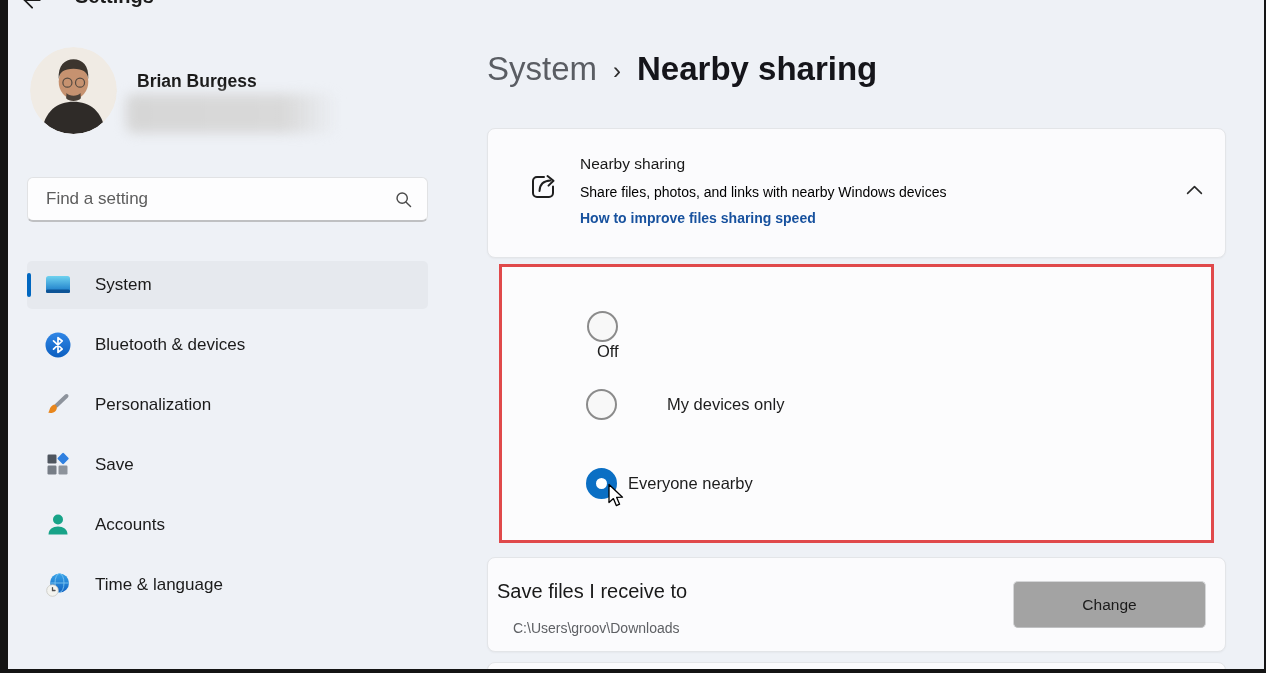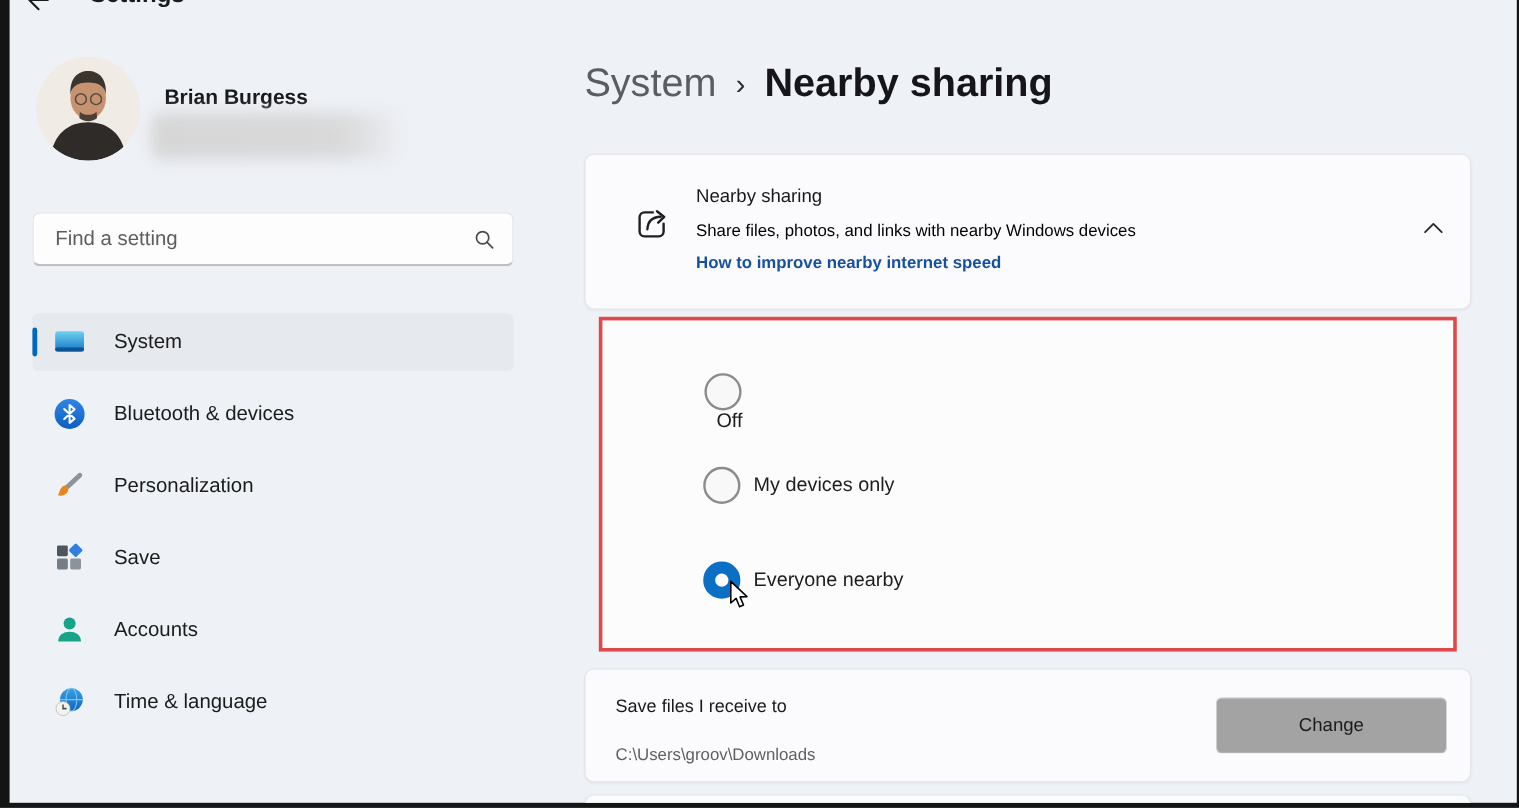--- a/index.html
+++ b/index.html
@@ -52,31 +52,31 @@
   .nearby-title { position: absolute; left: 92px; top: 26px; font-size: 15.5px; color: #191919; }
   .nearby-desc { position: absolute; left: 92px; top: 55px; font-size: 14px; color: #000000; }
   .nearby-link { position: absolute; left: 92px; top: 81px; font-size: 14px; font-weight: 700;
     color: #17519e; cursor: pointer; }
   .expander-chevron { position: absolute; right: 22px; top: 55px; width: 17px; height: 12px; cursor: pointer; }
 
   
   .options-box { position: absolute; left: 491px; top: 264px; width: 715px; height: 279px;
     background: #fcfcfd; border: 3px solid #e0494b; }
   .radio-row { position: absolute; left: 84px; display: flex; align-items: center; cursor: pointer; }
-  .radio-row.r0 { top: 44px; flex-direction: column; } .radio-row.r1 { top: 122px; } .radio-row.r2 { top: 201px; }
+  .radio-row.r0 { top: 44px; flex-direction: column; } .radio-row.r1 { top: 122px; gap: 39px; } .radio-row.r2 { top: 201px; }
   .radio { width: 31px; height: 31px; border-radius: 50%; flex: none; }
   .radio.off { background: #f8f8f8; border: 2px solid #8b8b8b; }
   .radio.on  { background: #ffffff; border: 10px solid #0b6fc4; }
   .radio-label { margin-left: 11px; font-size: 16.5px; color: #1d1d1d; }
 
   .cursor { position: absolute; left: 597px; top: 483px; width: 23px; height: 26px; z-index: 20; }
 
   
   .card-save { top: 557px; height: 95px; }
-  .save-title { position: absolute; left: 25px; top: 22px; font-size: 15px; color: #191919; }
+  .save-title { position: absolute; left: 9px; top: 22px; font-size: 20px; color: #191919; }
   .save-path { position: absolute; left: 25px; top: 50px; font-size: 14px; color: #5e6064; margin-top: 12px; }
   .change-btn { position: absolute; right: 19px; top: 23px; width: 193px; height: 47px;
     background: #a3a3a3; border: 1px solid #d5d6d8; border-bottom-color: #bfc0c2;
     border-radius: 5px; font-size: 15.5px; color: #1b1b1b; display: flex; align-items: center;
     justify-content: center; cursor: pointer; font-family: "Liberation Sans", sans-serif; }
 
   .card-next { top: 662px; height: 20px; border-radius: 8px 8px 0 0; }
 </style>
 </head>
 <body>
@@ -208,21 +208,21 @@
     </div>
 
     <div class="card card-nearby">
       <svg class="share-icon" viewBox="0 0 36 36" fill="none" stroke="#1f1f1f" stroke-width="2" stroke-linecap="round" stroke-linejoin="round">
         <path d="M19 8 H12 C9.8 8 8 9.8 8 12 V24 C8 26.2 9.8 28 12 28 H24 C26.2 28 28 26.2 28 24 V17.5"></path>
         <path d="M14.5 22 C14.8 15.2 18.5 11.9 25.5 11.6"></path>
         <path d="M22.5 7 L28.5 11.8 L23.5 16.6"></path>
       </svg>
       <div class="nearby-title">Nearby sharing</div>
       <div class="nearby-desc">Share files, photos, and links with nearby Windows devices</div>
-      <div class="nearby-link">How to improve nearby internet speed</div>
+      <div class="nearby-link">How to improve files sharing speed</div>
       <svg class="expander-chevron" viewBox="0 0 16 10">
         <path d="M1.5 8.2 L8 1.8 L14.5 8.2" stroke="#2a2a2a" stroke-width="1.5" fill="none" stroke-linecap="round" stroke-linejoin="round"></path>
       </svg>
     </div>
 
     <div class="options-box">
       <div class="radio-row r0">
         <span class="radio off"></span>
         <span class="radio-label">Off</span>
       </div>

